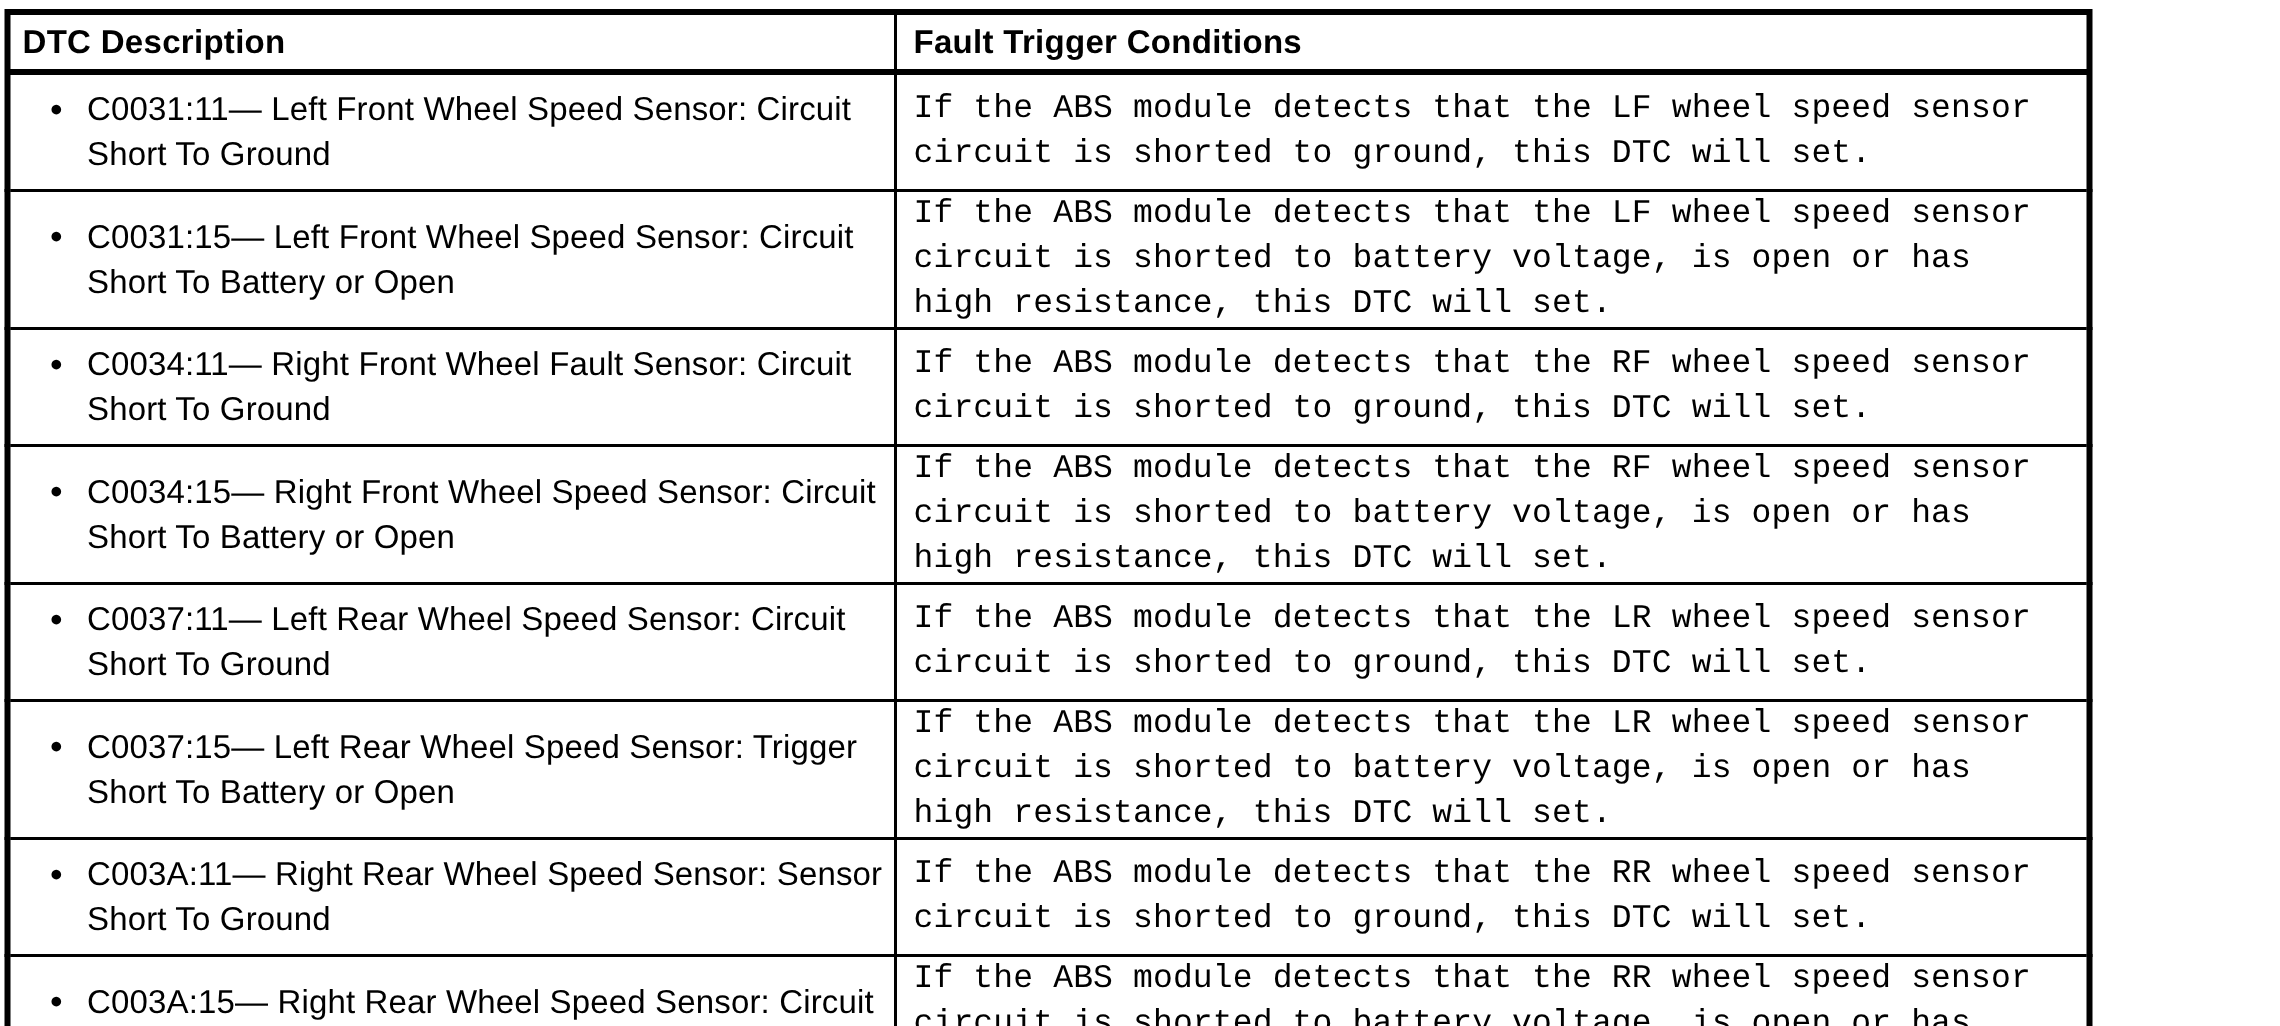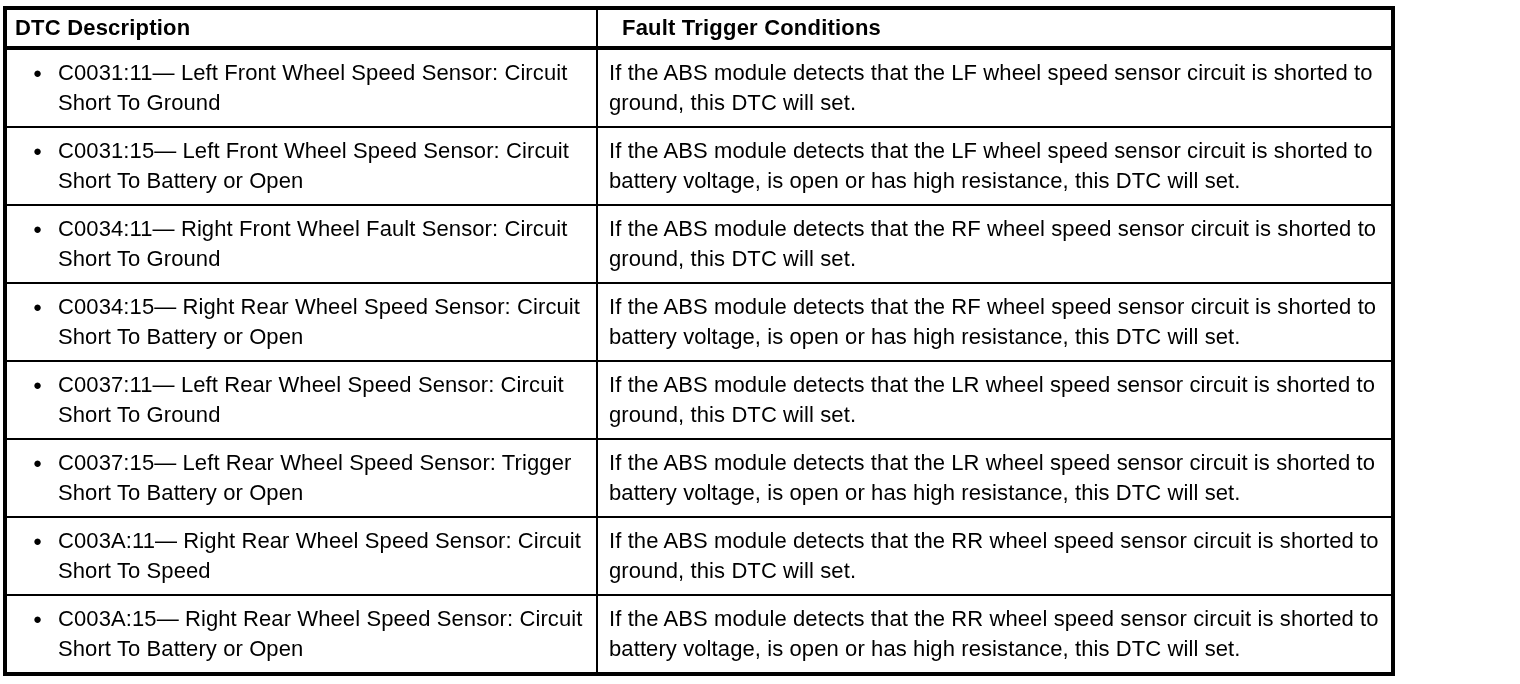--- a/index.html
+++ b/index.html
@@ -27,31 +27,31 @@
     border-top: 4px solid #000000;
     border-bottom: 4px solid #000000;
     text-align: left;
     font-size: 22px;
     font-weight: bold;
     height: 36px;
     vertical-align: middle;
     padding: 0 8px 0 8px;
     letter-spacing: 0.2px;
   }
-  th.th-fault { padding-left: 24px; }
+  th.th-fault { padding-left: 11px; }
   td {
     border: 2px solid #000000;
     font-size: 22px;
     line-height: 30px;
     height: 76px;
     vertical-align: middle;
     padding: 0;
     letter-spacing: 0.1px;
   }
-  td.cond-cell { padding: 0 12px 0 11px; }
+  td.cond-cell { padding: 0 12px 0 11px; font-family: Liberation Mono, monospace; }
   .dtc-flex {
     display: flex;
     align-items: flex-start;
   }
   .bullet {
     flex: 0 0 25px;
     margin-left: 26px;
     font-size: 15px;
     line-height: 30px;
     text-align: left;
@@ -109,21 +109,21 @@
     </td>
     <td class="cond-cell">
       <span class="cond-text">If the ABS module detects that the RF wheel speed sensor circuit is shorted to ground, this DTC will set.</span>
     </td>
   </tr>
 
   <tr>
     <td class="dtc-cell">
       <div class="dtc-flex">
         <span class="bullet">●</span>
-        <span class="dtc-text">C0034:15— Right Rear Wheel Speed Sensor: Circuit Short To Battery or Open</span>
+        <span class="dtc-text">C0034:15— Right Front Wheel Speed Sensor: Circuit Short To Battery or Open</span>
       </div>
     </td>
     <td class="cond-cell">
       <span class="cond-text">If the ABS module detects that the RF wheel speed sensor circuit is shorted to battery voltage, is open or has high resistance, this DTC will set.</span>
     </td>
   </tr>
 
   <tr>
     <td class="dtc-cell">
       <div class="dtc-flex">
@@ -145,21 +145,21 @@
     </td>
     <td class="cond-cell">
       <span class="cond-text">If the ABS module detects that the LR wheel speed sensor circuit is shorted to battery voltage, is open or has high resistance, this DTC will set.</span>
     </td>
   </tr>
 
   <tr>
     <td class="dtc-cell">
       <div class="dtc-flex">
         <span class="bullet">●</span>
-        <span class="dtc-text">C003A:11— Right Rear Wheel Speed Sensor: Circuit Short To Speed</span>
+        <span class="dtc-text">C003A:11— Right Rear Wheel Speed Sensor: Sensor Short To Ground</span>
       </div>
     </td>
     <td class="cond-cell">
       <span class="cond-text">If the ABS module detects that the RR wheel speed sensor circuit is shorted to ground, this DTC will set.</span>
     </td>
   </tr>
 
   <tr>
     <td class="dtc-cell">
       <div class="dtc-flex">

